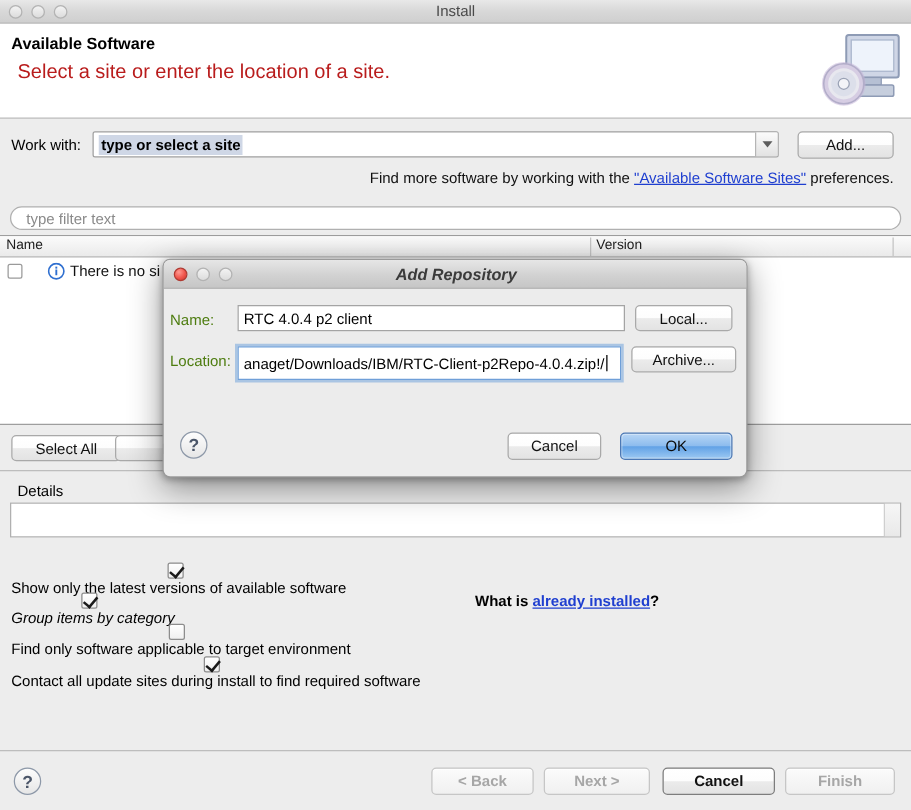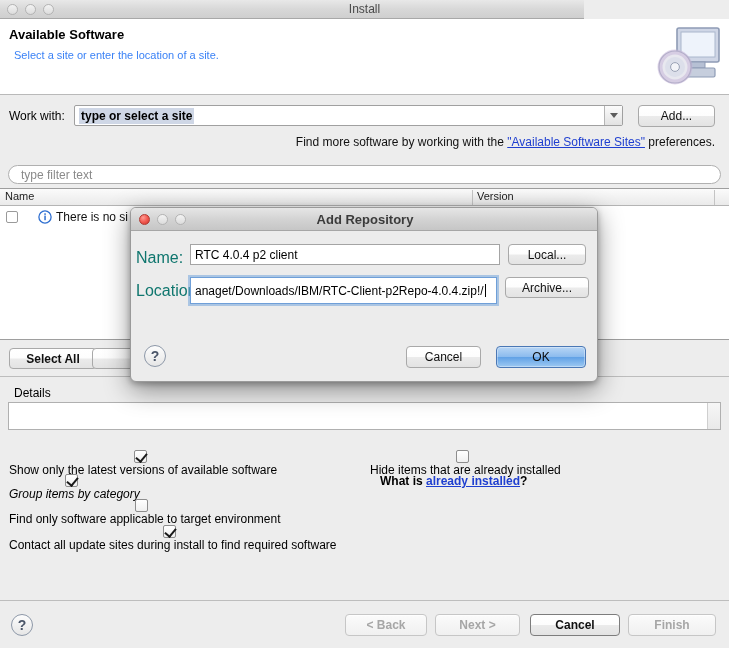--- a/index.html
+++ b/index.html
@@ -13,21 +13,21 @@
   #root {
     position: relative;
     width: 729px; height: 648px;
     background: #ededed;
     font-size: 12px;
     color: #000;
   }
 
   
   .titlebar {
-    position: absolute; left: 0; top: 0; width: 584px; height: 19px;
+    position: absolute; left: 0; top: 0; width: 729px; height: 19px;
     background: linear-gradient(to bottom, #e8e8e8 0%, #d8d8d8 50%, #cfcfcf 100%);
     border-bottom: 1px solid #a8a8a8;
   }
   .titlebar .title {
     position: absolute; left: 0; top: 0; width: 729px; height: 19px;
     line-height: 19px; text-align: center;
     font-size: 12px; color: #4a4a4a;
   }
   .tl-group { position: absolute; left: 7px; top: 4px; display: flex; gap: 7px; }
   .tl { width: 11px; height: 11px; border-radius: 50%;
@@ -43,21 +43,21 @@
     position: absolute; left: 0; top: 19px; width: 729px; height: 76px;
     background: #ffffff;
     border-bottom: 1px solid #b9b9b9;
   }
   .banner-title {
     position: absolute; left: 9px; top: 8px;
     font-size: 13px; font-weight: bold; color: #000;
   }
   .banner-sub {
     position: absolute; left: 14px; top: 30px;
-    font-size: 11px; color: #3b82f6;
+    font-size: 16px; color: #b91c1c;
   }
   .banner-icon {
     position: absolute; right: 4px; top: 3px; width: 72px; height: 68px;
   }
 
   
   .label-workwith {
     position: absolute; left: 9px; top: 109px; font-size: 12px;
   }
   .combo {
@@ -123,21 +123,21 @@
     display: flex; align-items: center;
   }
   .rowcheck {
     margin-left: 6px; width: 12px; height: 12px;
     border: 1px solid #9a9a9a; border-radius: 2px; background: #fff;
   }
   .info-icon { margin-left: 20px; }
   .rowtext { margin-left: 4px; font-size: 12px; color: #111; }
 
   
-  .btn-selectall { position: absolute; left: 9px; top: 348px; width: 88px; height: 21px; font-weight: bold; }
+  .btn-selectall { position: absolute; left: 9px; top: 348px; width: 88px; height: 21px; }
   .btn-deselect  { position: absolute; left: 92px; top: 348px; width: 90px; height: 21px; }
 
   .sep-line {
     position: absolute; left: 0; width: 729px; height: 1px; background: #bdbdbd;
   }
 
   
   .details-label { position: absolute; left: 14px; top: 386px; font-size: 12px; }
   .details-box {
     position: absolute; left: 8px; top: 402px; width: 713px; height: 28px;
@@ -192,25 +192,25 @@
     box-shadow: 0 8px 26px rgba(0,0,0,0.42), 0 2px 6px rgba(0,0,0,0.28);
     overflow: hidden;
   }
   .dlg-titlebar {
     position: absolute; left: 0; top: 0; width: 468px; height: 23px;
     background: linear-gradient(to bottom,#e6e6e6 0%,#d2d2d2 55%,#c6c6c6 100%);
     border-bottom: 1px solid #a6a6a6;
   }
   .dlg-title {
     position: absolute; left: 0; top: 0; width: 468px; height: 23px;
-    line-height: 23px; text-align: center; font-size: 13px; font-weight: bold; color: #3b3b3b;
+    line-height: 23px; text-align: center; font-size: 13px; font-weight: bold; color: #3b3b3b; font-style: italic;
   }
   .dlg-tl { position: absolute; left: 8px; top: 6px; display: flex; gap: 7px; }
 
-  .dlg-label { position: absolute; font-size: 16px; color: #0f766e; }
+  .dlg-label { position: absolute; font-size: 12px; color: #4d7c0f; }
   .dlg-input {
     position: absolute; background: #fff; border: 1px solid #a4a4a4;
     font-size: 12px; display: flex; align-items: center;
   }
   .dlg-input .txt { margin-left: 4px; white-space: nowrap; overflow: hidden; }
   .dlg-input.focused {
     border: 1px solid #6f9fd8;
     box-shadow: 0 0 0 2px rgba(116,165,220,0.55);
   }
   .caretbar { display:inline-block; width:1px; height:13px; background:#000; margin-left:1px; vertical-align:middle; }
@@ -314,24 +314,20 @@
   </div>
   <div class="optrow" style="left:9px; top:499px;">
     <span class="cb"></span>
     <span>Find only software applicable to target environment</span>
   </div>
   <div class="optrow" style="left:9px; top:525px;">
     <span class="cb checked"></span>
     <span>Contact all update sites during install to find required software</span>
   </div>
 
-  <div class="optrow" style="left:370px; top:450px;">
-    <span class="cb"></span>
-    <span>Hide items that are already installed</span>
-  </div>
   <div class="whatis">
     <span>What is </span><span class="link">already installed</span><span>?</span>
   </div>
 
   <div class="bottombar"></div>
   <div class="helpbtn main">?</div>
   <div class="btn btn-back disabled">&lt; Back</div>
   <div class="btn btn-next disabled">Next &gt;</div>
   <div class="btn btn-cancel">Cancel</div>
   <div class="btn btn-finish disabled">Finish</div>

